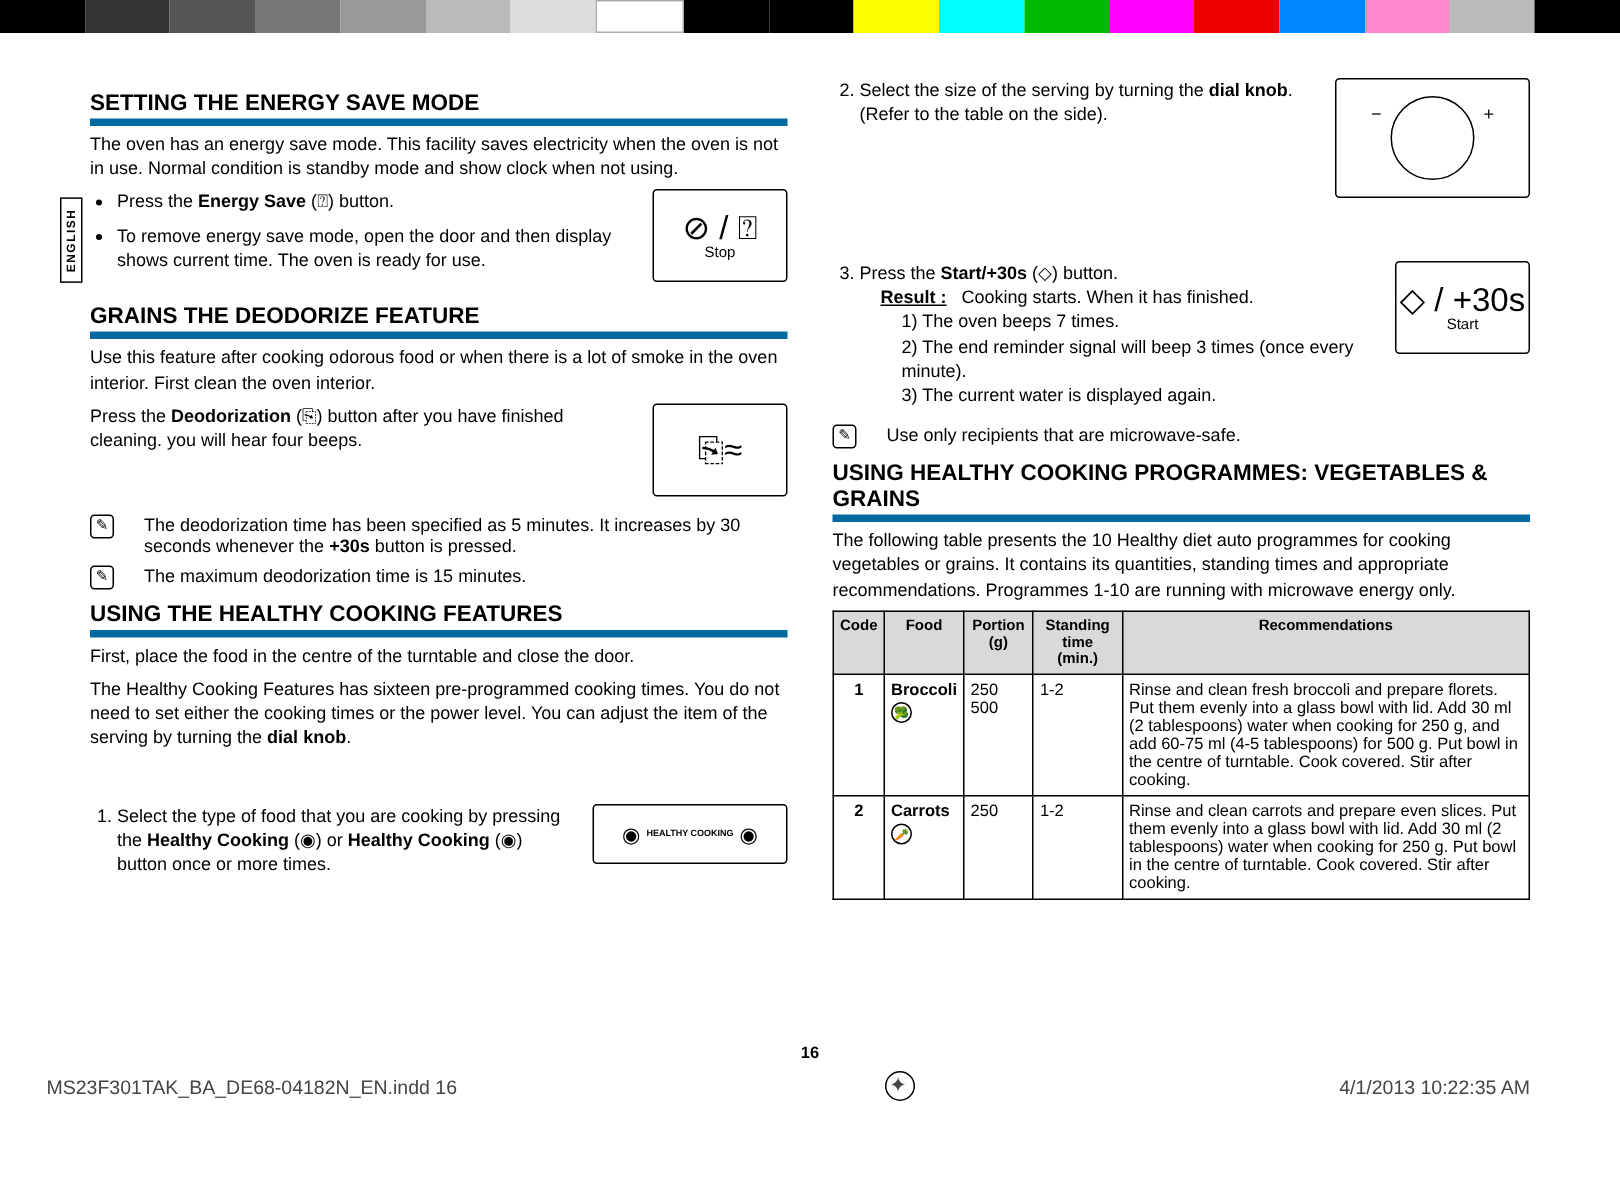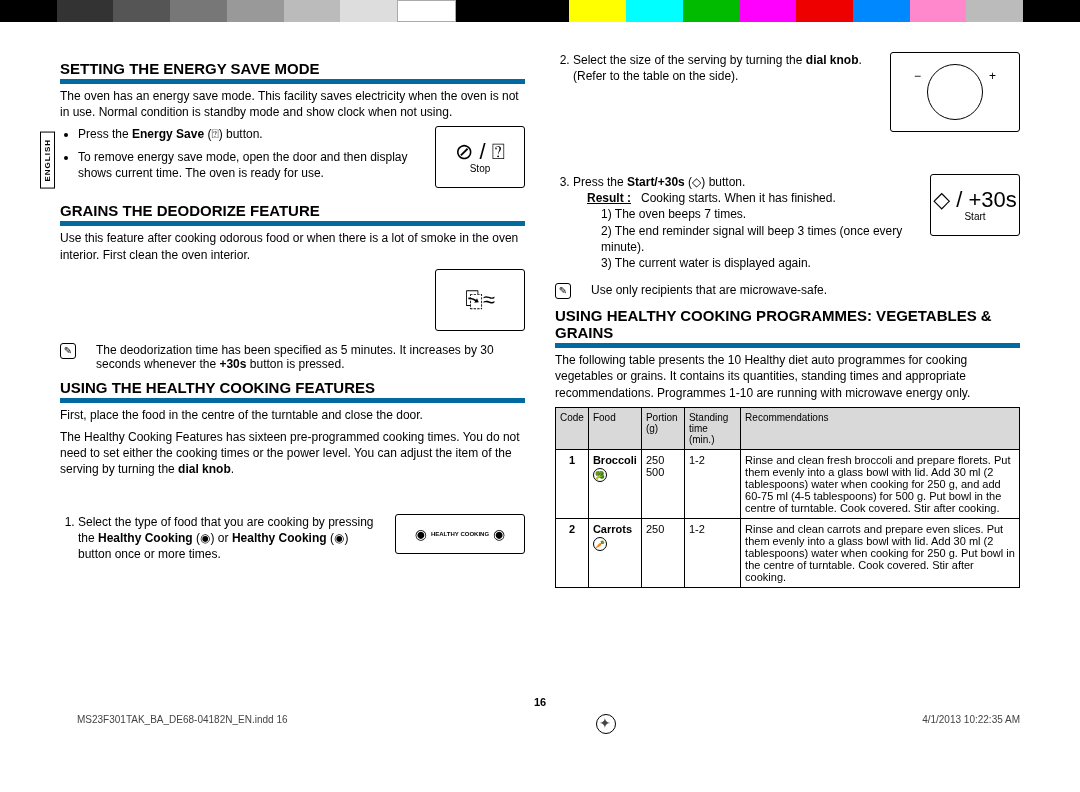--- a/index.html
+++ b/index.html
@@ -116,40 +116,40 @@
     margin-top: 6px;
   }
   th, td {
     border: 1px solid #000;
     padding: 4px;
     vertical-align: top;
     text-align: left;
   }
   th {
     background: #d9d9d9;
-    font-weight: normal;
-    text-align: left;
+    font-weight: bold;
+    text-align: center;
     font-size: 10px;
   }
   td.center { text-align: center; }
   .food-icon {
     display:inline-block;
     border:1px solid #000;
     border-radius:50%;
     width:14px; height:14px;
     font-size:8px; line-height:14px; text-align:center;
     margin-top:2px;
   }
   .clear { clear: both; }
   .footer {
     display:flex;
     justify-content:space-between;
-    align-items:flex-start;
-    padding: 6px 60px 14px 77px;
-    font-size: 10px;
+    align-items:flex-end;
+    padding: 6px 60px 14px 31px;
+    font-size: 13px;
     color:#444;
   }
   .page-num {
     text-align:center;
     font-weight:bold;
     font-size:11px;
     margin-top: 14px;
     break-before: avoid;
   }
   .reg-mark {
@@ -225,25 +225,32 @@
     <li>To remove energy save mode, open the door and then display shows current time. The oven is ready for use.</li>
   </ul>
   <div class="clear"></div>
 
   <h2>GRAINS THE DEODORIZE FEATURE</h2>
   <p>Use this feature after cooking odorous food or when there is a lot of smoke in the oven interior. First clean the oven interior.</p>
 
   <div class="icon-box">
     <div class="glyphs">⎘≈</div>
   </div>
+  <p>
+    <span>Press the </span><b>Deodorization</b><span> (</span><span>⎘</span><span>) button after you have finished cleaning. you will hear four beeps.</span>
+  </p>
   <div class="clear"></div>
 
   <div class="note-row">
     <div class="note-icon"></div>
     <div><span>The deodorization time has been specified as 5 minutes. It increases by 30 seconds whenever the </span><b>+30s</b><span> button is pressed.</span></div>
+  </div>
+  <div class="note-row">
+    <div class="note-icon"></div>
+    <div>The maximum deodorization time is 15 minutes.</div>
   </div>
 
   <h2>USING THE HEALTHY COOKING FEATURES</h2>
   <p>First, place the food in the centre of the turntable and close the door.</p>
   <p>
     <span>The Healthy Cooking Features has sixteen pre-programmed cooking times. You do not need to set either the cooking times or the power level. You can adjust the item of the serving by turning the </span><b>dial knob</b><span>.</span>
   </p>
 
   <div class="sec-block">
     <div class="icon-box-wide">

